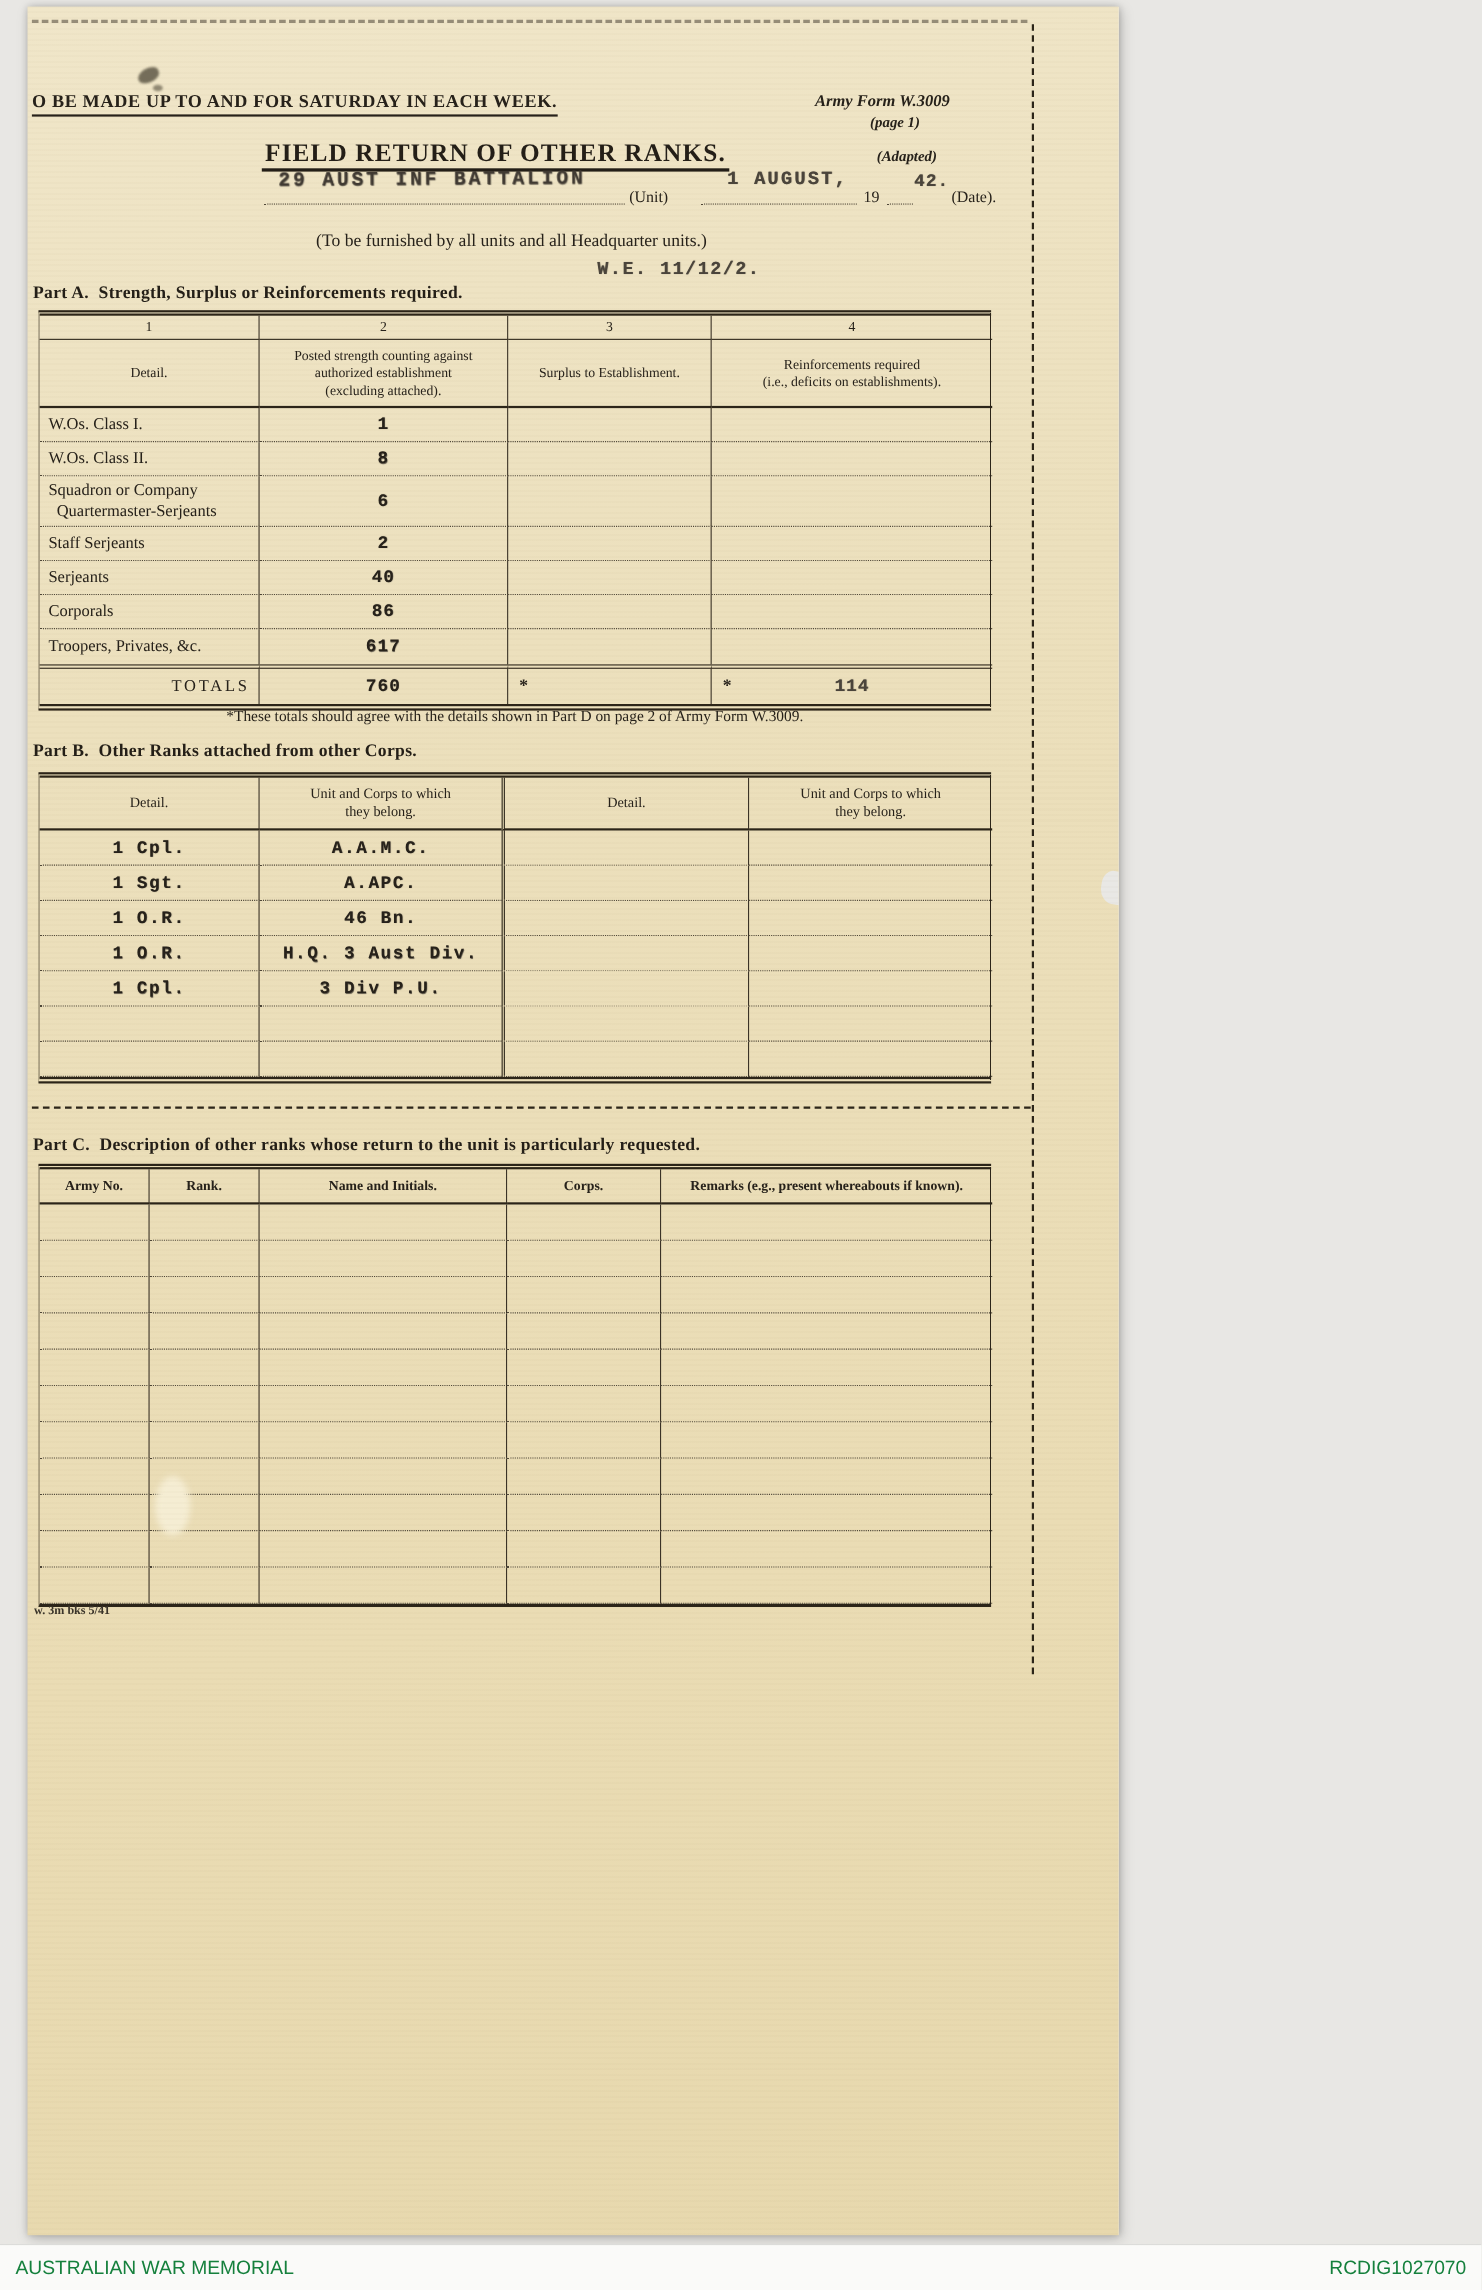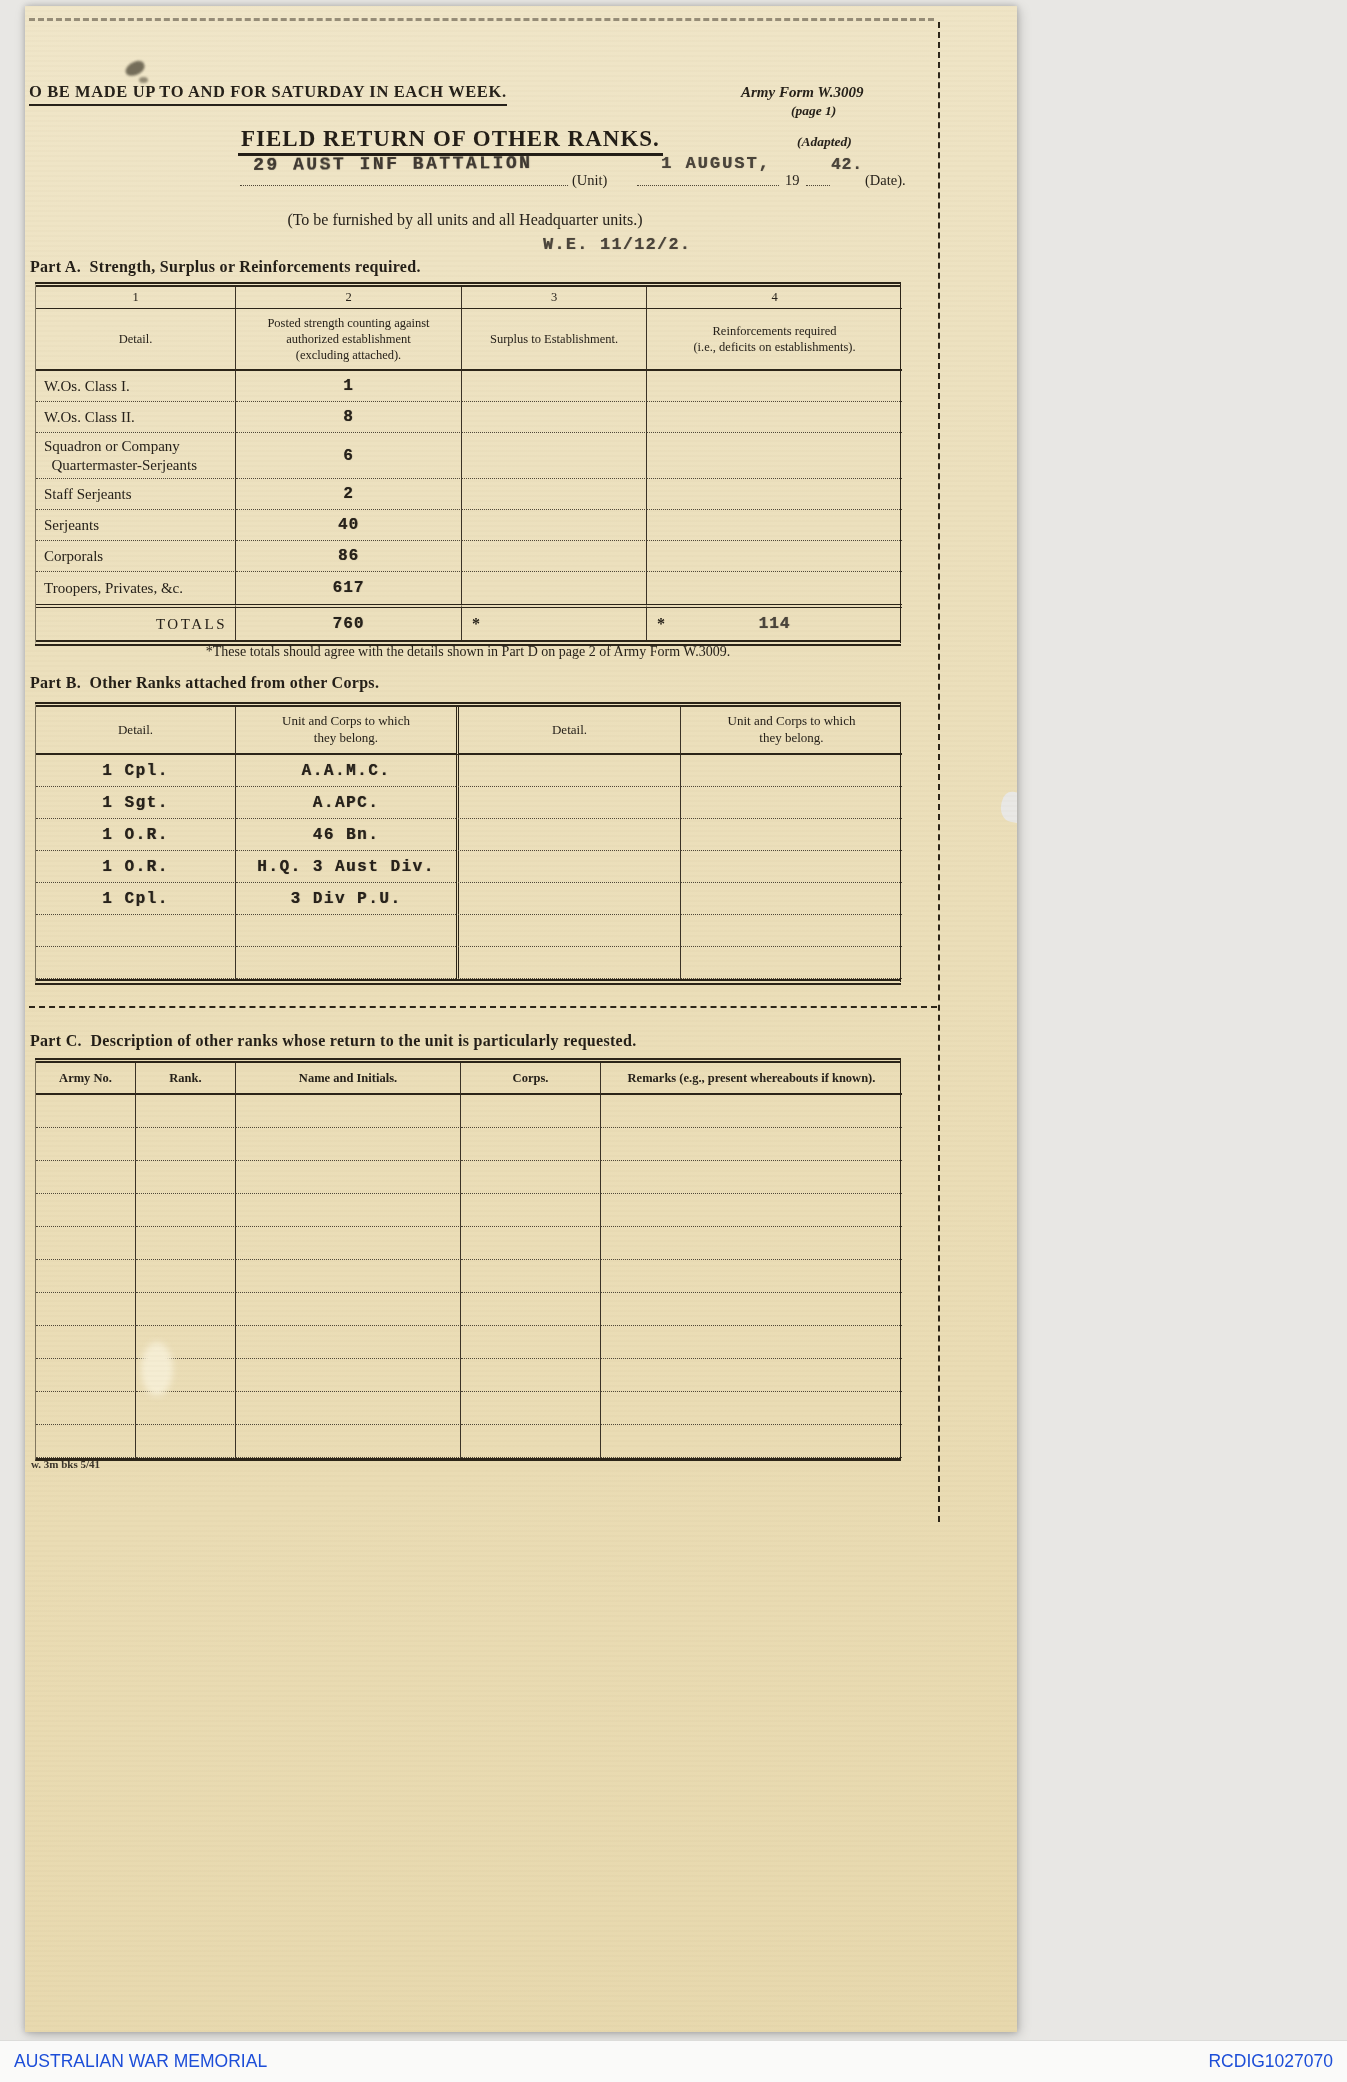--- a/index.html
+++ b/index.html
@@ -89,21 +89,21 @@
     border-radius:60% 40% 55% 45%; filter:blur(1.2px); opacity:.8; transform:rotate(-20deg); }
   .stain1b { position:absolute; left:114px; top:71px; width:9px; height:6px; background:#6a6350;
     border-radius:50%; filter:blur(1px); opacity:.7; }
   .smudge { position:absolute; left:116px; top:1336px; width:32px; height:54px; background:#f5edd3;
     border-radius:50%; filter:blur(3px); }
   .notch { position:absolute; left:976px; top:786px; width:24px; height:30px; background:#e9e8e5;
     border-radius:40% 0 0 50%; transform:rotate(10deg); }
 
   .footer { position:absolute; left:0; top:2040px; width:1347px; height:42px; background:#fafaf9;
     border-top:1px solid #dcdcda; display:flex; justify-content:space-between; align-items:center;
-    padding:0 14px; font-family:"Liberation Sans", sans-serif; font-size:17.5px; color:#1d4ed8; }
+    padding:0 14px; font-family:"Liberation Sans", sans-serif; font-size:17.5px; color:#15803d; }
 </style>
 </head>
 <body>
 
 <div class="paper">
   <div class="torn-top"></div>
   <div class="vdash"></div>
   <div class="hdash"></div>
 
   <div class="top-note">O BE MADE UP TO AND FOR SATURDAY IN EACH WEEK.</div>

